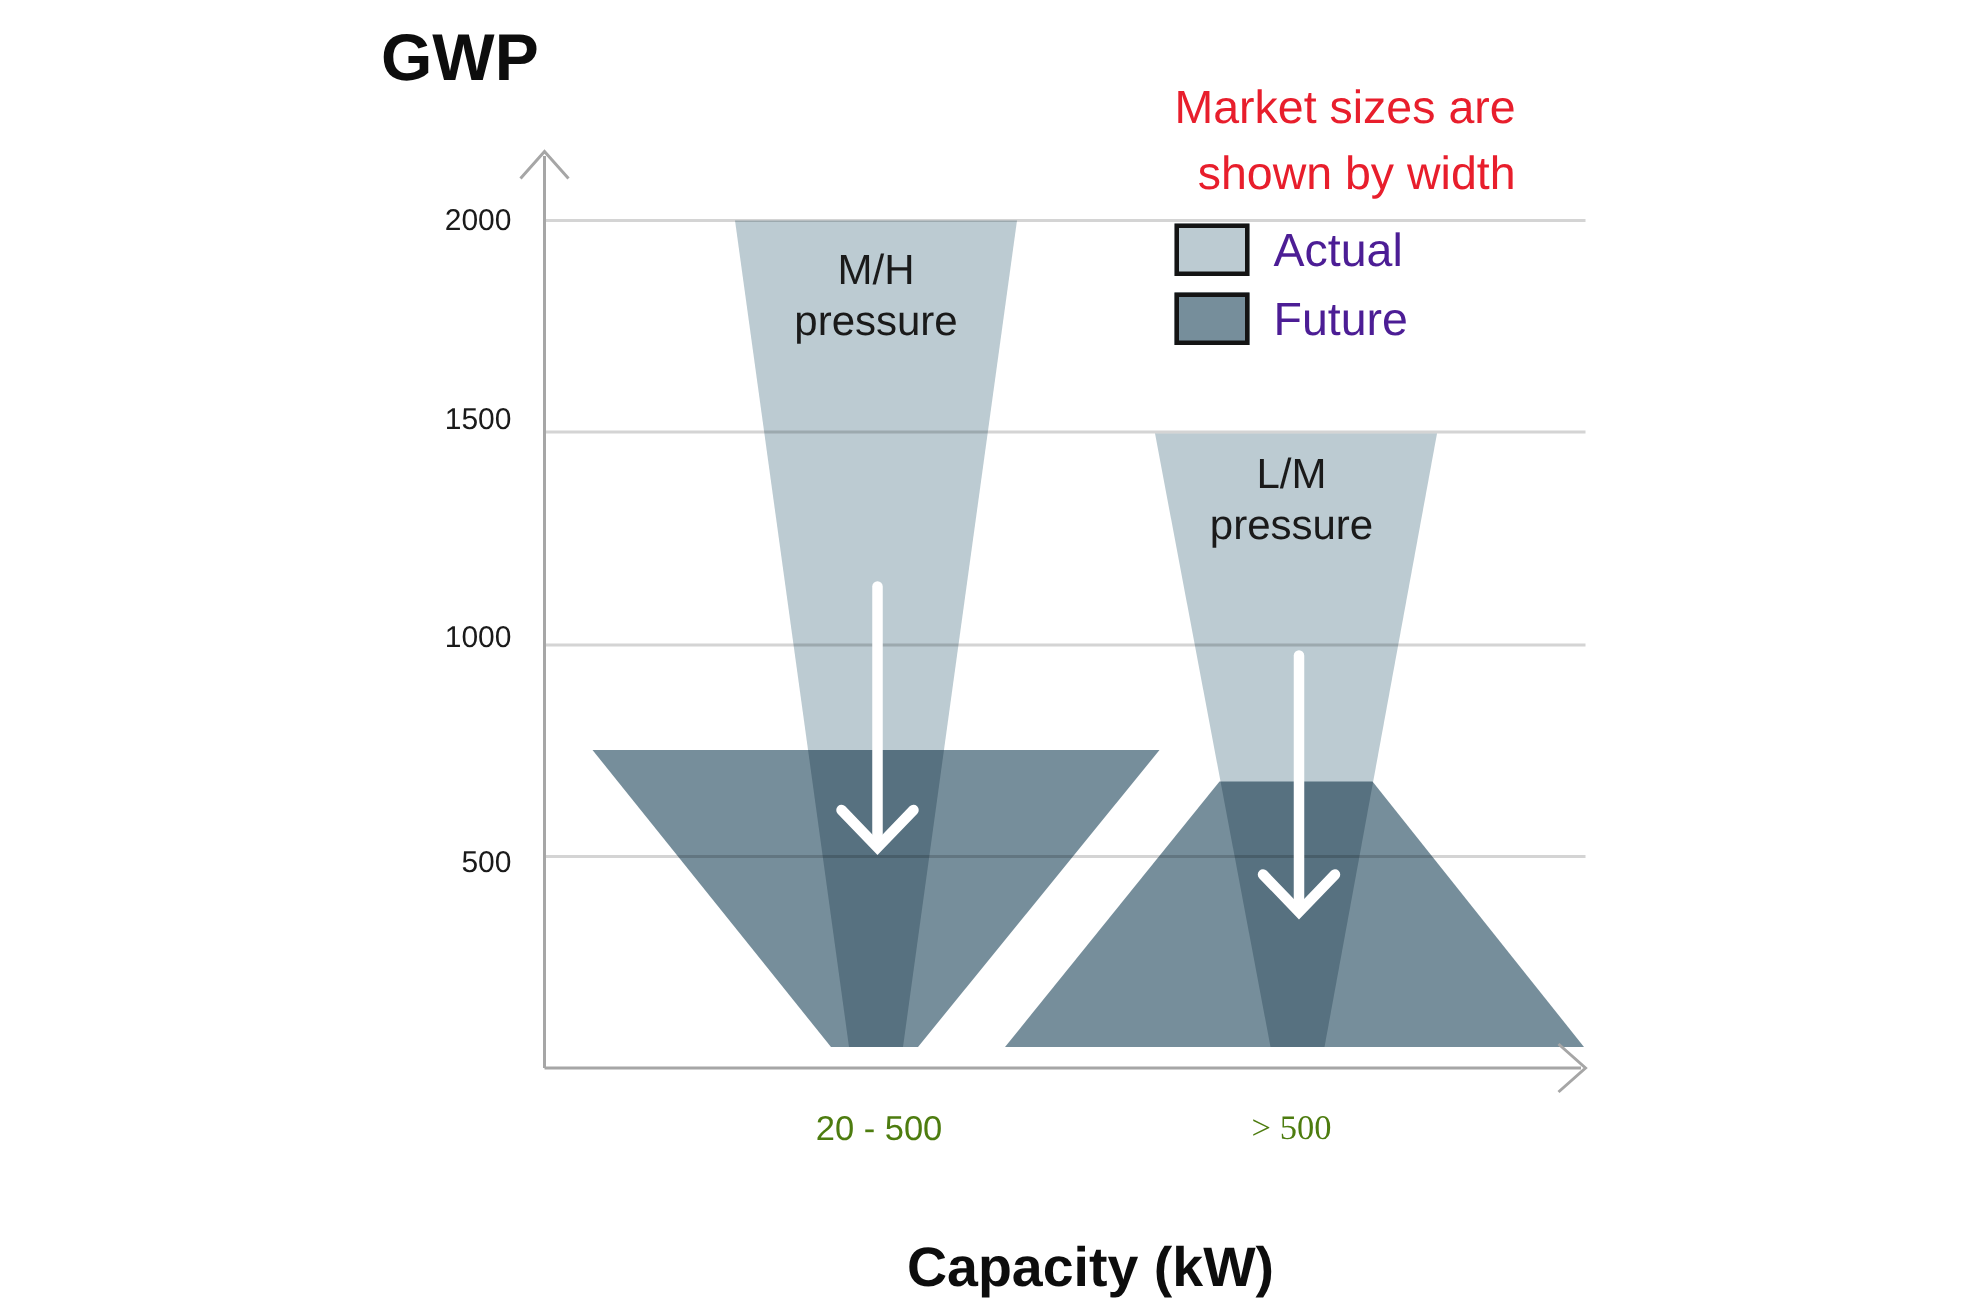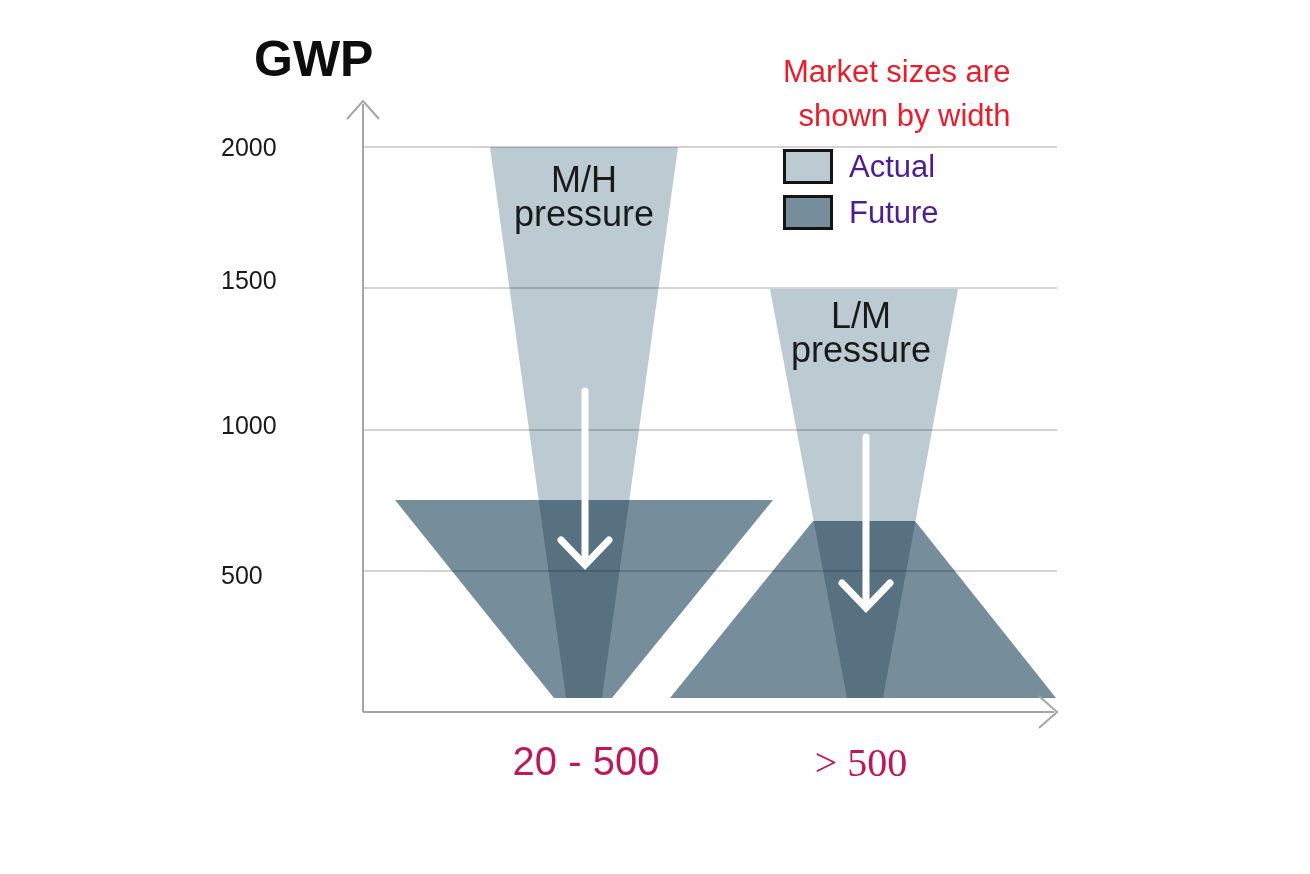--- a/index.html
+++ b/index.html
@@ -5,25 +5,25 @@
   html,body{margin:0;padding:0;background:#fff;}
   #stage{
     position:relative;width:1310px;height:874px;background:#ffffff;
     font-family:"Liberation Sans", sans-serif;color:#111;overflow:hidden;
   }
   #chart-svg{position:absolute;left:0;top:0;isolation:isolate;}
   .blend{mix-blend-mode:multiply;}
   .txt{position:absolute;white-space:nowrap;}
   .centered{transform:translateX(-50%);text-align:center;}
   .ytick{
-    width:120px;font-size:25px;line-height:36px;color:#1a1a1a;
+    width:120px;text-align:right;font-size:20px;line-height:36px;color:#1a1a1a;
   }
-  .xtick{font-size:40px;color:#be185d;}
+  .xtick{font-size:23px;color:#4d7c0f;}
   .axis-title{font-weight:bold;color:#0d0d0d;}
-  .funnel-label{font-size:36px;line-height:34px;color:#1a1a1a;text-align:center;transform:translateX(-50%);}
+  .funnel-label{font-size:28px;line-height:34px;color:#1a1a1a;text-align:center;transform:translateX(-50%);}
   #legend{position:absolute;left:783px;top:50px;text-align:right;}
   #legend-note{font-size:31px;line-height:44px;color:#e81e2c;}
   .legend-row{display:flex;align-items:center;margin-top:11px;}
   .swatch{width:44px;height:29px;border:3px solid #141414;margin-right:16px;}
   .swatch-actual{background:#bccbd2;}
   .swatch-future{background:#768e9b;}
   .legend-label{font-size:31px;color:#4c1d95;line-height:31px;}
 </style>
 </head>
 <body>
@@ -57,39 +57,40 @@
         <line x1="585" y1="391" x2="585" y2="561"></line>
         <polyline points="561,540 585,565 609,540"></polyline>
       </g>
       <g>
         <line x1="866" y1="437" x2="866" y2="604"></line>
         <polyline points="842,583 866,608 890,583"></polyline>
       </g>
     </g>
   </svg>
 
-  <div class="txt axis-title" style="left:254px;top:30px;font-size:50px;">GWP</div>
+  <div class="txt axis-title" style="left:254px;top:14px;font-size:44px;">GWP</div>
 
   <div class="txt ytick" style="right:969px;top:129px;">2000</div>
   <div class="txt ytick" style="right:969px;top:262px;">1500</div>
   <div class="txt ytick" style="right:969px;top:407px;">1000</div>
   <div class="txt ytick" style="right:969px;top:557px;">500</div>
 
   <div class="txt funnel-label" style="left:584px;top:163px;">
     <div>M/H</div>
     <div>pressure</div>
   </div>
   <div class="txt funnel-label" style="left:861px;top:299px;">
     <div>L/M</div>
     <div>pressure</div>
   </div>
 
   <div class="txt xtick centered" style="left:586px;top:739px;">20 - 500</div>
   <div class="txt xtick centered" style="left:861px;top:739px;font-family:Liberation Serif, serif;">&gt; 500</div>
 
+  <div class="txt axis-title centered" style="left:727px;top:824px;font-size:37px;">Capacity (kW)</div>
 
   <div id="legend">
     <div id="legend-note">
       <div>Market sizes are</div>
       <div>shown by width</div>
     </div>
     <div class="legend-row">
       <div class="swatch swatch-actual"></div>
       <div class="legend-label">Actual</div>
     </div>

